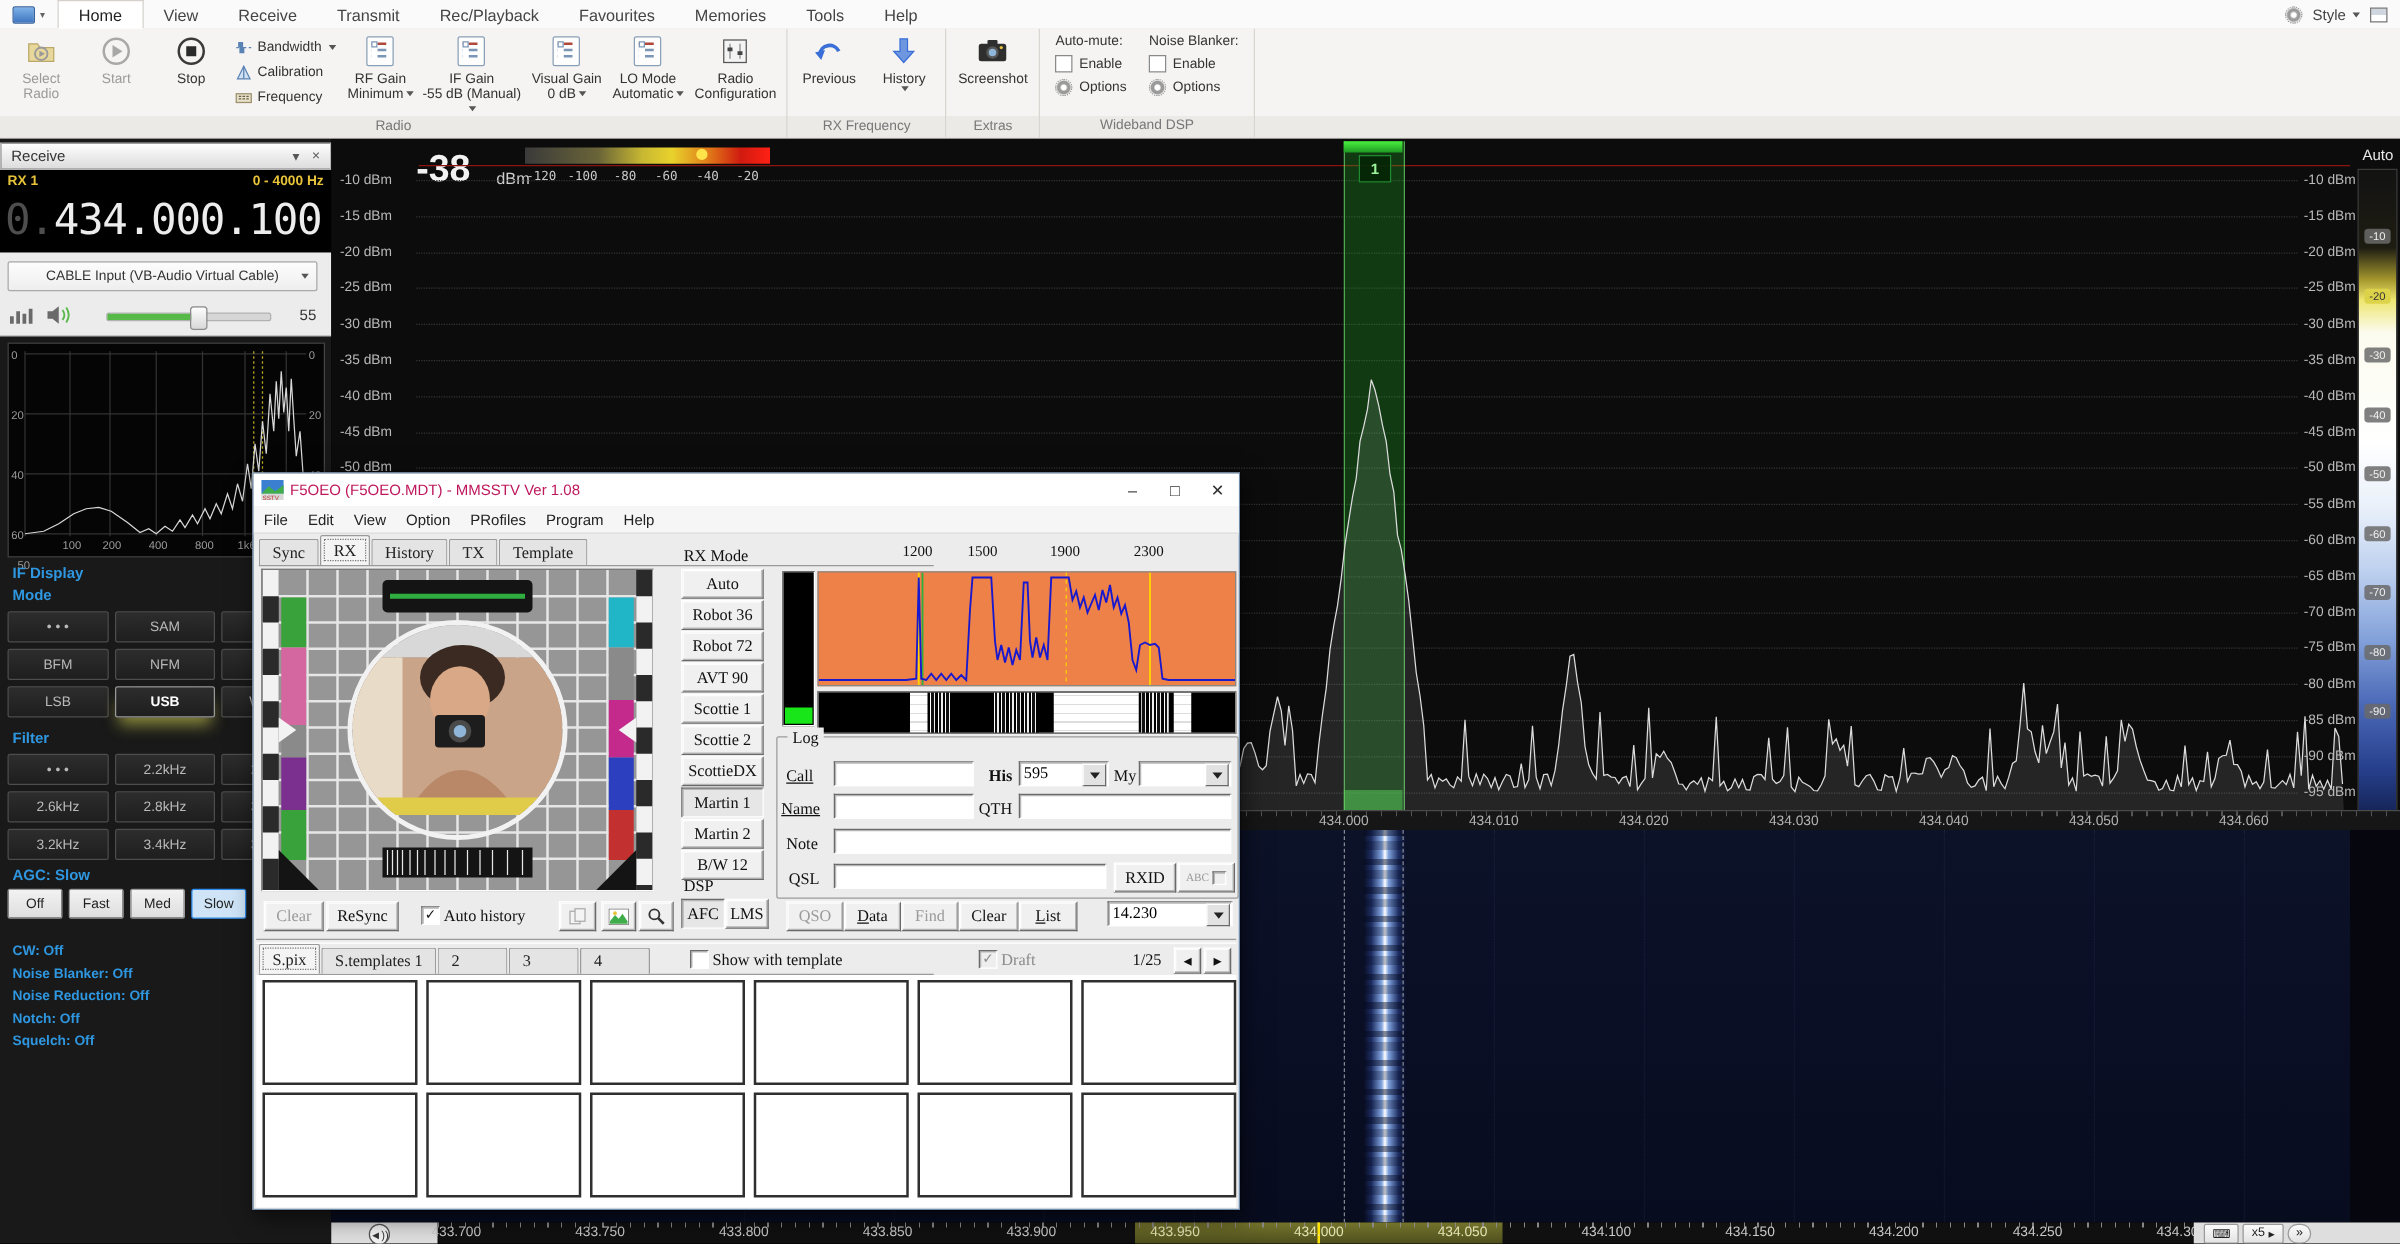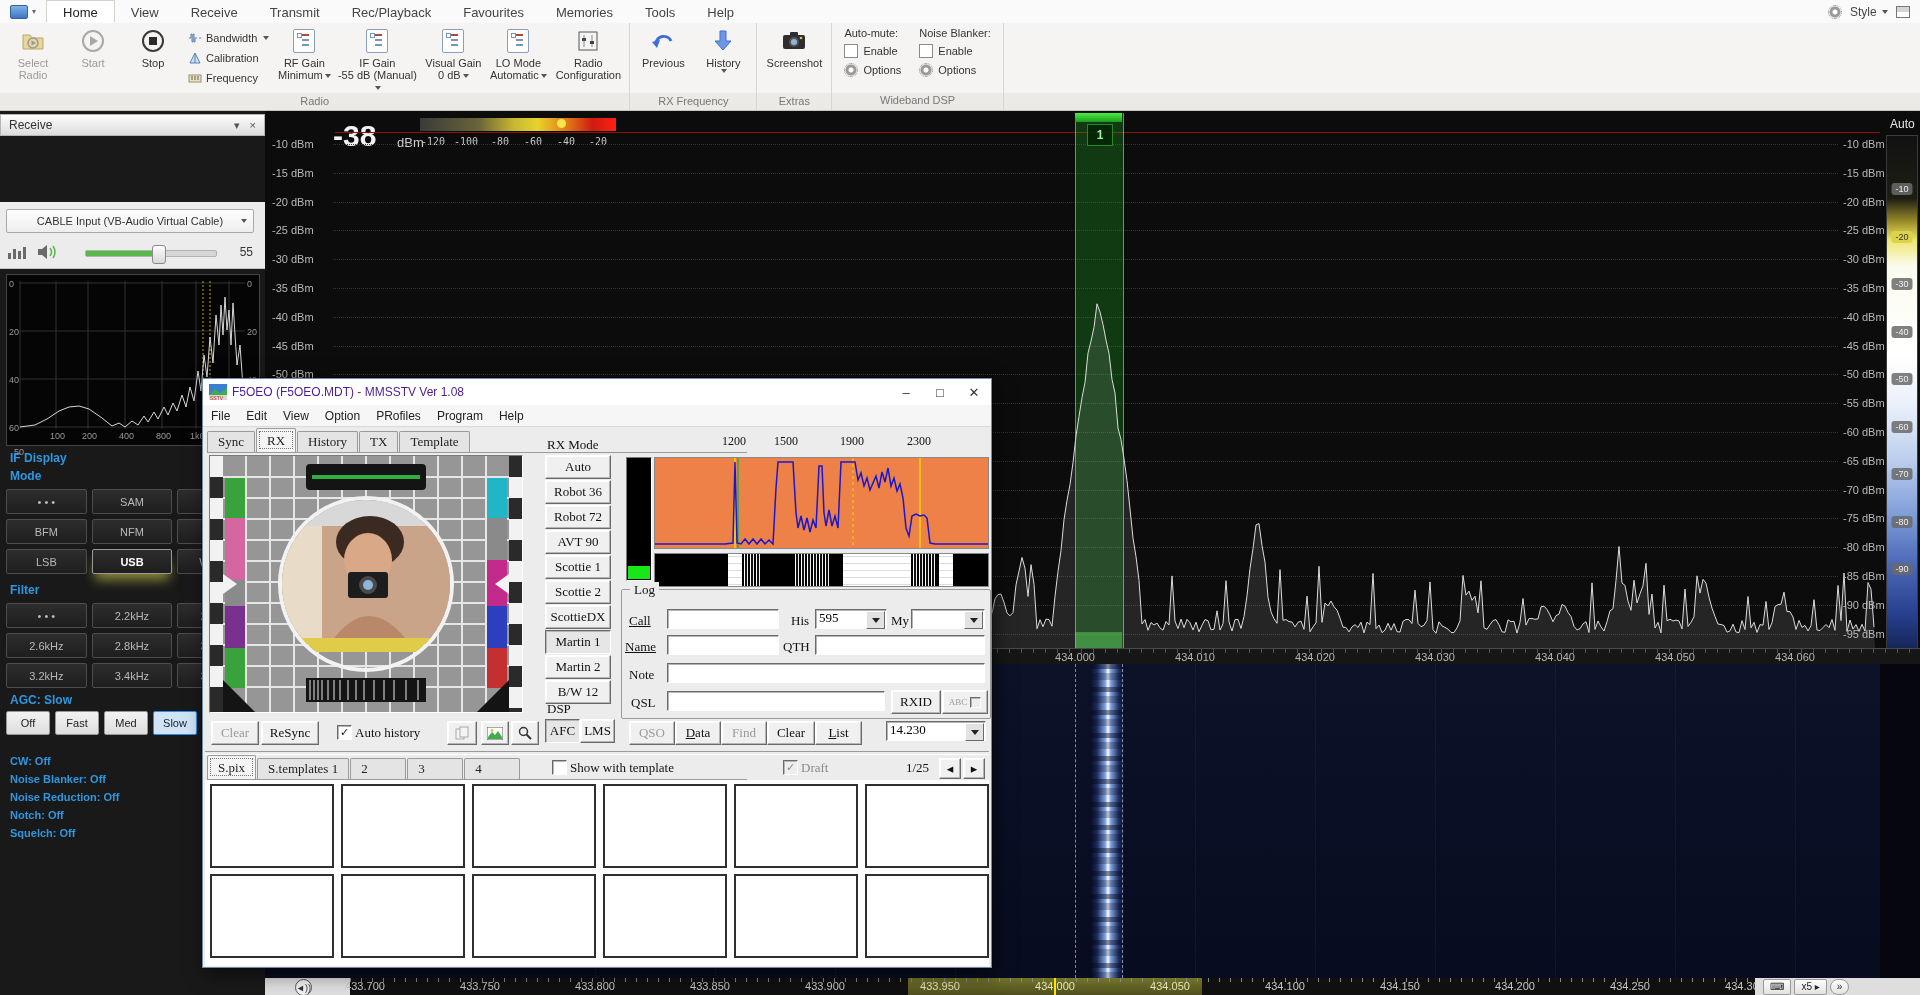--- a/index.html
+++ b/index.html
@@ -103,21 +103,21 @@
   #ov-circle{position:absolute;left:30px;top:1px;width:15px;height:15px;border-radius:50%;border:1px solid #555;background:#f2f2f2;color:#333;font-size:9px;display:flex;align-items:center;justify-content:center;}
   #ov-hl{position:absolute;top:0;height:17px;background:linear-gradient(#74742c,#4e4e1e);}
   #ov-marker{position:absolute;top:0;width:2px;height:17px;background:#ffe200;}
   #overview .ticks{position:absolute;left:85px;top:0;width:1400px;height:4px;background:repeating-linear-gradient(90deg,#888 0 1px,transparent 1px 11px);}
   .ov-lab{position:absolute;top:2px;transform:translateX(-50%);font-size:11px;color:#c9c9c9;}
   #ov-right{position:absolute;left:1490px;top:0;width:165px;height:17px;background:#dedede;display:flex;align-items:center;gap:3px;padding-left:8px;box-sizing:border-box;}
   .ov-btn{height:14px;background:linear-gradient(#fbfbfb,#e3e3e3);border:1px solid #9a9a9a;border-radius:2px;font-size:10px;color:#222;display:flex;align-items:center;justify-content:center;padding:0 6px;}
   
   #mm{position:absolute;left:202px;top:378px;width:790px;height:590px;background:#ececec;border:1px solid #6f8cab;box-shadow:0 0 0 1px rgba(0,0,0,0.25),3px 6px 18px rgba(0,0,0,0.55);box-sizing:border-box;font-family:"Liberation Serif",serif;}
   #mm-titlebar{position:absolute;left:0;top:0;width:100%;height:26px;background:#fff;display:flex;align-items:center;}
-  #mm-title{font-size:12px;color:#4c1d95;margin-left:5px;font-family:"Liberation Sans",sans-serif;}
+  #mm-title{font-size:12px;color:#be185d;margin-left:5px;font-family:"Liberation Sans",sans-serif;}
   .mm-winbtn{width:34px;height:26px;display:flex;align-items:center;justify-content:center;font-size:13px;color:#333;font-family:"Liberation Sans",sans-serif;}
   #mm-menubar{position:absolute;left:0;top:26px;width:100%;height:21px;background:#f6f6f6;border-bottom:1px solid #d9d9d9;display:flex;align-items:center;font-family:"Liberation Sans",sans-serif;}
   .mm-menu-item{font-size:12px;color:#222;padding:0 8px;}
   #mm-tabs{position:absolute;left:4px;top:50px;width:540px;height:23px;border-bottom:1px solid #9a9a9a;display:flex;align-items:flex-end;}
   .mm-tab{height:20px;padding:0 10px;font-size:13px;color:#222;background:#e4e4e4;border:1px solid #9a9a9a;border-bottom:none;display:flex;align-items:center;margin-right:1px;border-radius:2px 2px 0 0;}
   .mm-tab.active{background:#f4f4f4;height:23px;outline:1px dotted #777;outline-offset:-4px;}
   .mm-tick{position:absolute;top:55px;transform:translateX(-50%);font-size:12px;color:#111;}
   #mm-img{position:absolute;left:6px;top:76px;width:314px;height:258px;background:#999;border:1px solid;border-color:#7a7a7a #fff #fff #7a7a7a;box-sizing:border-box;}
   #mm-modes-hdr{position:absolute;left:344px;top:58px;font-size:13px;color:#111;}
   .mm-btn{position:absolute;background:#f0f0f0;border:1px solid;border-color:#fff #6a6a6a #6a6a6a #fff;box-shadow:inset -1px -1px 0 #b5b5b5,inset 1px 1px 0 #fdfdfd;font-size:13px;color:#111;display:flex;align-items:center;justify-content:center;font-family:"Liberation Serif",serif;}
@@ -343,20 +343,25 @@
     </div>
   </div>
 
   <div id="left-panel">
     <div id="rx-header">
       <span>Receive</span>
       <span class="hdr-icons">
         <span>▾</span>
         <span>×</span>
       </span>
+    </div>
+    <div id="freq-display">
+      <span class="freq-corner" style="left:6px;top:3px;">RX 1</span>
+      <span class="freq-corner" style="right:6px;top:3px;">0 - 4000 Hz</span>
+      <div id="freq-big"><span class="dim">0.</span><span>434.000.100</span></div>
     </div>
     <div id="input-strip">
       <div id="input-select">
         <span>CABLE Input (VB-Audio Virtual Cable)</span>
           <span class="caret"></span>
       </div>
       <div id="vol-row">
         <span class="lvl-ico"></span>
         <svg width="22" height="18" style="margin-left:10px;">
             <path d="M2 6 h4 l5 -4 v14 l-5 -4 h-4 Z" fill="#6a6a6a"></path>
@@ -738,21 +743,21 @@
         <div class="bw-band" style="left: 188px; width: 68px; background: repeating-linear-gradient(0deg, rgb(255, 255, 255) 0px, rgb(255, 255, 255) 3px, rgb(221, 221, 221) 3px, rgb(221, 221, 221) 4px, rgb(255, 255, 255) 4px, rgb(255, 255, 255) 7px);"></div>
         <div class="bw-band" style="left: 258px; width: 22px; background: repeating-linear-gradient(90deg, rgb(255, 255, 255) 0px, rgb(255, 255, 255) 1px, rgb(17, 17, 17) 1px, rgb(17, 17, 17) 3px, rgb(238, 238, 238) 3px, rgb(238, 238, 238) 4px, rgb(0, 0, 0) 4px, rgb(0, 0, 0) 6px);"></div>
         <div class="bw-band" style="left: 284px; width: 14px; background: repeating-linear-gradient(0deg, rgb(255, 255, 255) 0px, rgb(255, 255, 255) 3px, rgb(221, 221, 221) 3px, rgb(221, 221, 221) 4px, rgb(255, 255, 255) 4px, rgb(255, 255, 255) 7px);"></div>
       </div>
 
     <div id="mm-log">
       <span id="mm-log-legend">Log</span>
     </div>
     <div class="mm-lab" style="left:426px;top:234px;"><u>Call</u></div>
     <div class="mm-input" style="left:464px;top:230px;width:112px;"></div>
-    <div class="mm-lab" style="left:588px;top:234px;">His</div>
+    <div class="mm-lab" style="left:588px;top:234px;font-weight:bold;">His</div>
     <div class="mm-input" style="left:612px;top:230px;width:72px;"><span>595</span><span class="mm-combo-arrow"></span></div>
     <div class="mm-lab" style="left:688px;top:234px;">My</div>
     <div class="mm-input" style="left:708px;top:230px;width:74px;">
         <span class="mm-combo-arrow"></span>
       </div>
     <div class="mm-lab" style="left:422px;top:260px;"><u>Name</u></div>
     <div class="mm-input" style="left:464px;top:256px;width:112px;"></div>
     <div class="mm-lab" style="left:580px;top:260px;">QTH</div>
     <div class="mm-input" style="left:612px;top:256px;width:170px;"></div>
     <div class="mm-lab" style="left:426px;top:288px;">Note</div>

